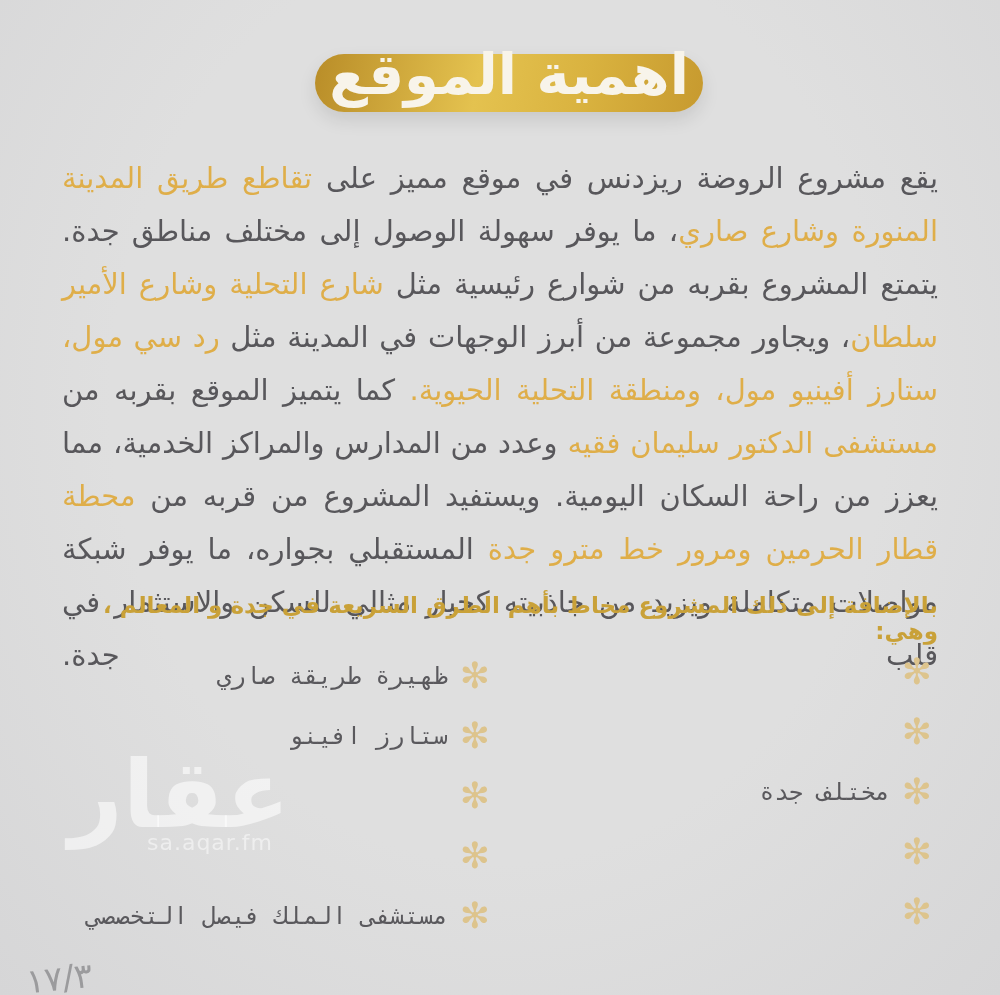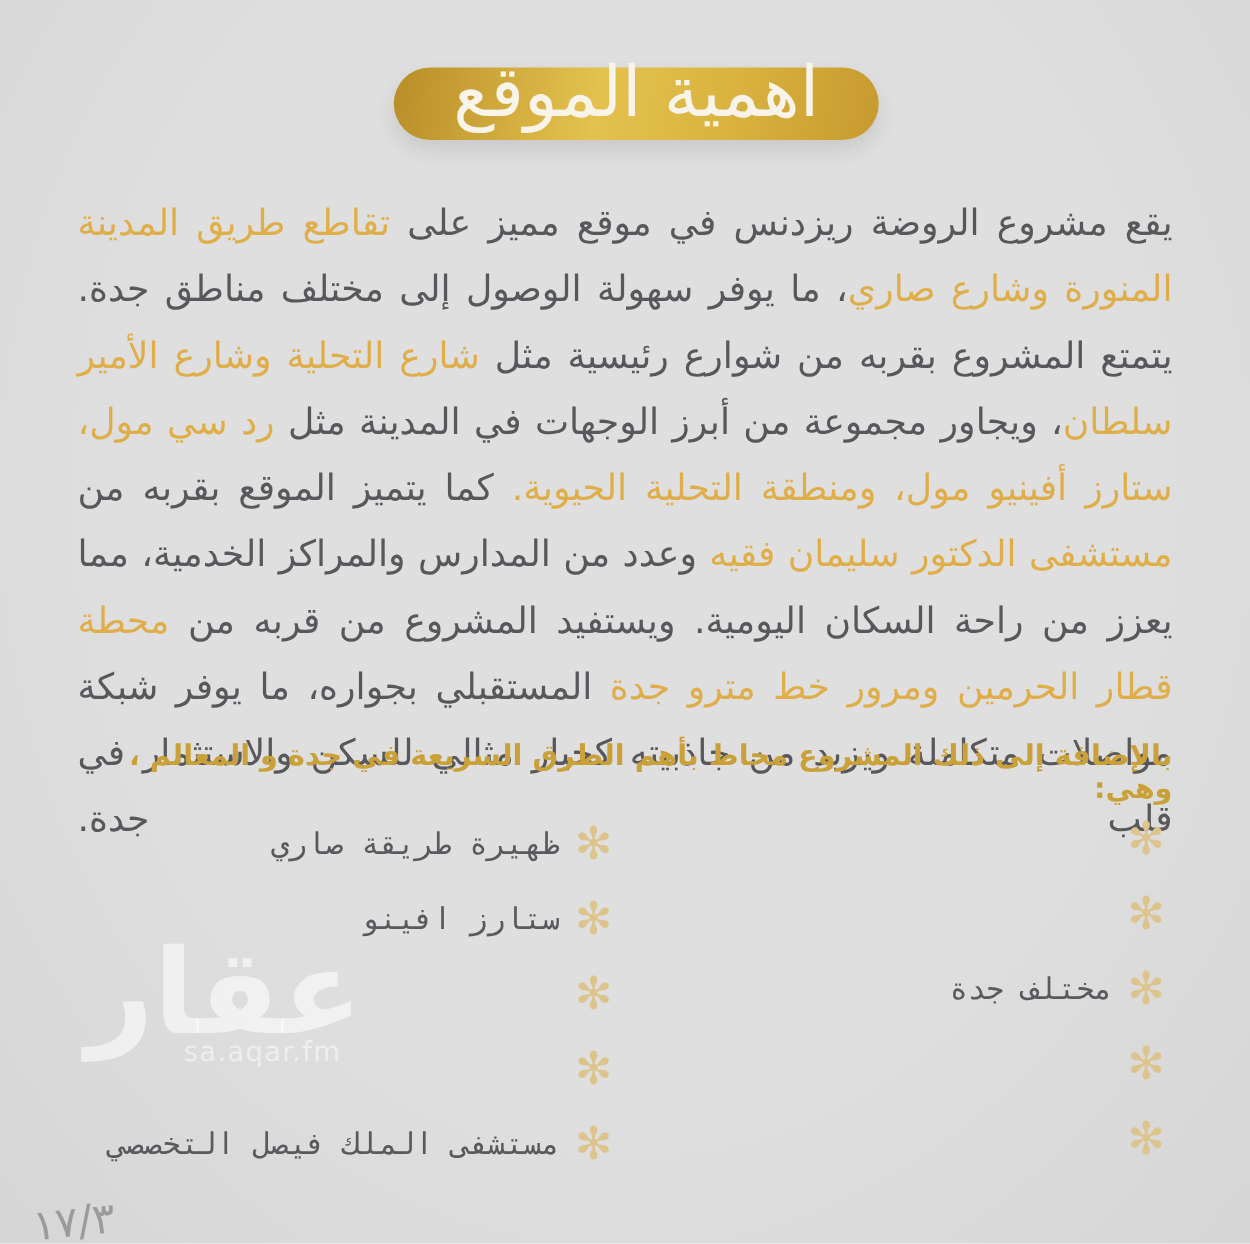--- a/index.html
+++ b/index.html
@@ -30,21 +30,21 @@
   }
   .title {
     position: absolute;
     left: 315px;
     top: 32px;
     width: 388px;
     height: 86px;
     line-height: 86px;
     text-align: center;
     font-size: 56px;
-    font-weight: 400;
+    font-weight: 700;
     color: #f8f4ea;
     direction: rtl;
     z-index: 2;
   }
 
   
   .paragraph {
     position: absolute;
     top: 152px;
     right: 62px;

